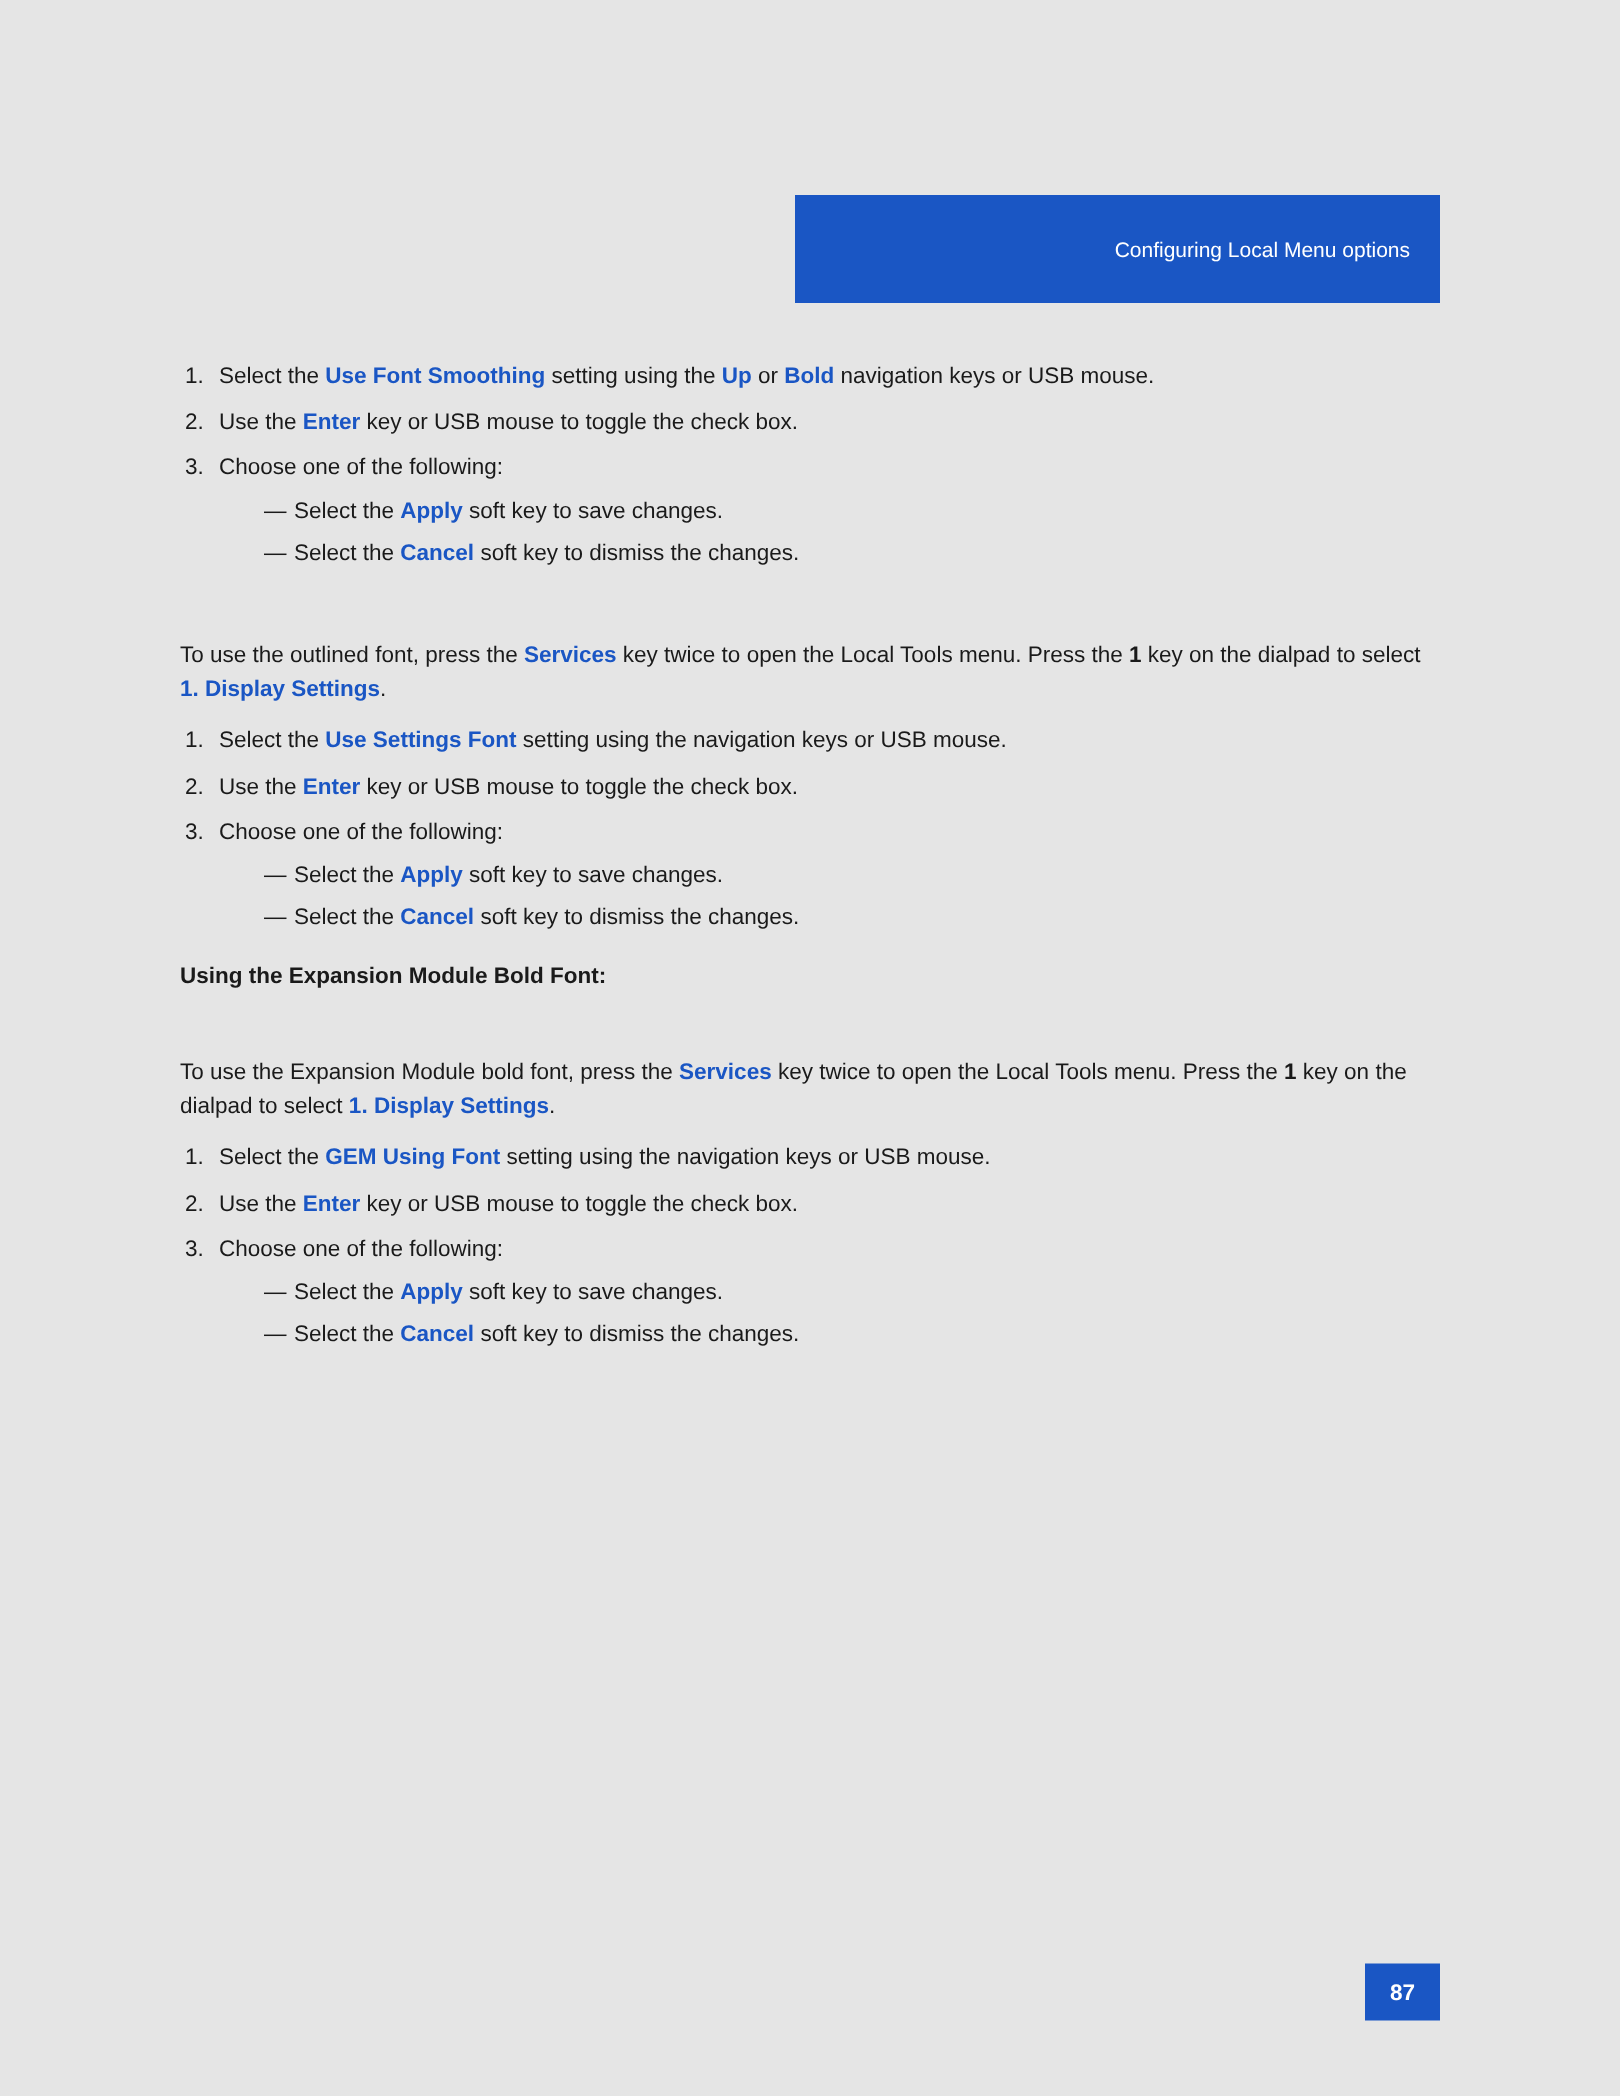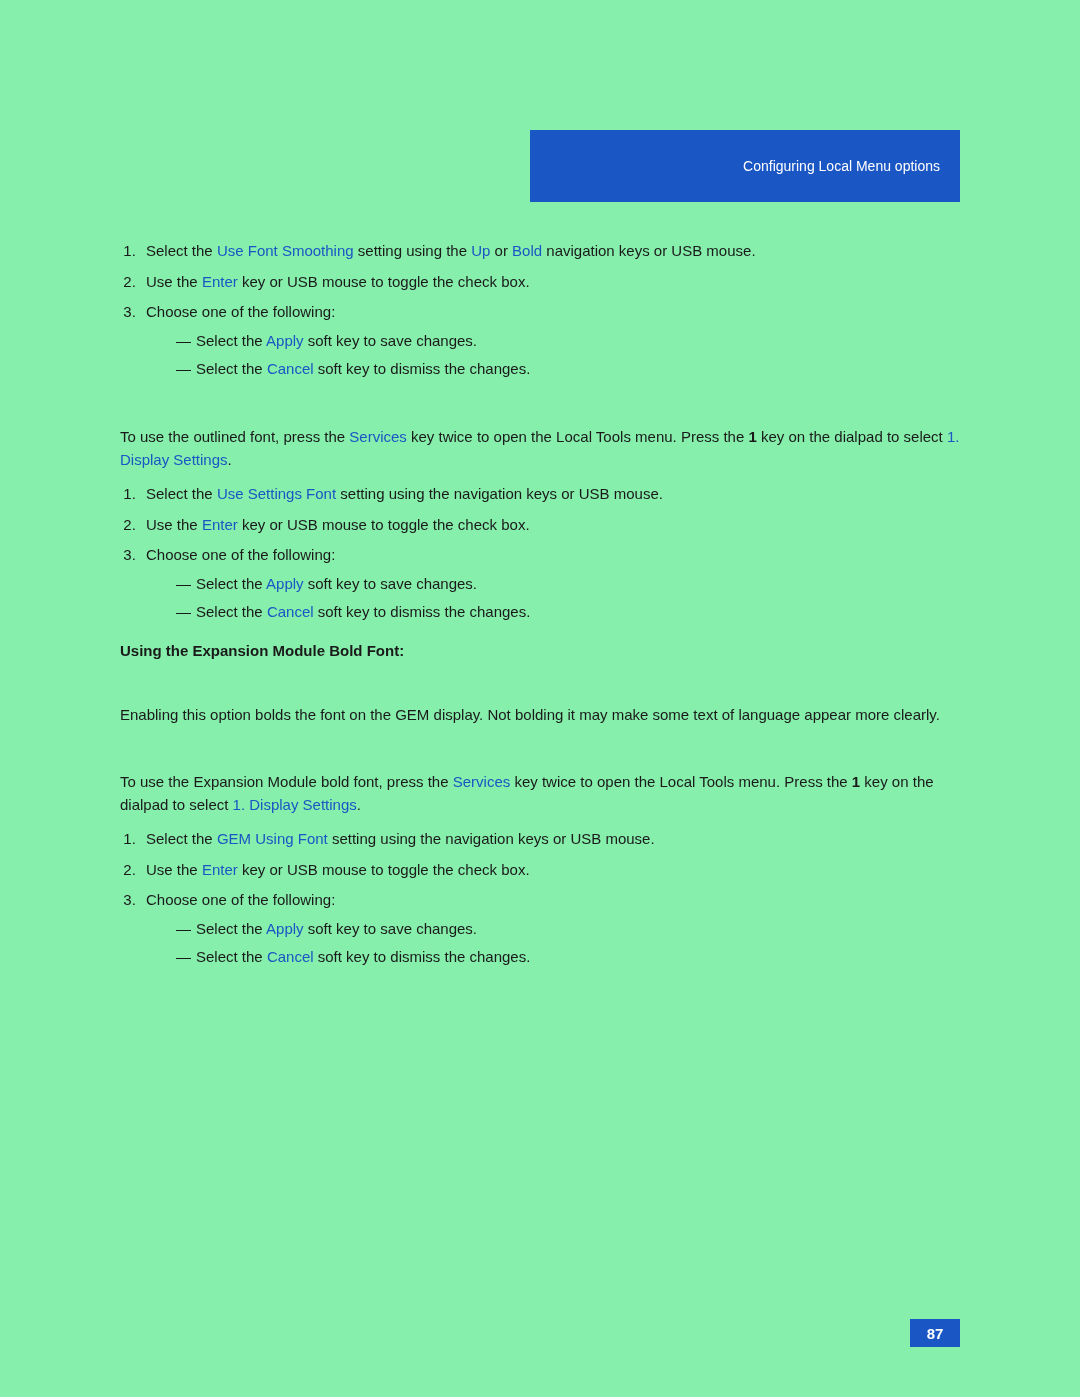--- a/index.html
+++ b/index.html
@@ -14,21 +14,21 @@
       background: #ffffff;
       font-family: Arial, Helvetica, sans-serif;
       font-size: 15px;
       color: #1a1a1a;
       position: relative;
     }
 
     .page-container {
       width: 1080px;
       min-height: 1397px;
-      background: #86efac;
+      background: #e5e5e5;
       position: relative;
       padding: 0;
     }
 
     
     .header-bar {
       position: absolute;
       top: 130px;
       right: 120px;
       background-color: #1a56c4;
@@ -99,31 +99,31 @@
     
     .para {
       margin-bottom: 12px;
       line-height: 1.55;
       margin-top: 44px;
     }
 
     
     .blue-link {
       color: #1a56c4;
-      font-weight: normal;
+      font-weight: bold;
     }
 
     
     .page-number-box {
       position: absolute;
       bottom: 50px;
       right: 120px;
       background-color: #1a56c4;
       width: 50px;
-      height: 28px;
+      height: 38px;
       display: flex;
       align-items: center;
       justify-content: center;
       color: #ffffff;
       font-size: 15px;
       font-weight: bold;
     }
 
     .section-block {
       margin-bottom: 6px;
@@ -175,23 +175,20 @@
             <li>Select the <span class="blue-link">Apply</span> soft key to save changes.</li>
             <li>Select the <span class="blue-link">Cancel</span> soft key to dismiss the changes.</li>
           </ul>
         </li>
       </ol>
     </div>
 
     <div class="section-block">
       <p class="section-heading">Using the Expansion Module Bold Font:</p>
       <p class="para">
-        Enabling this option bolds the font on the GEM display. Not bolding it may make some text of language appear more clearly.
-      </p>
-      <p class="para">
         To use the Expansion Module bold font, press the <span class="blue-link">Services</span> key twice to open the Local Tools menu. Press the <strong>1</strong> key on the dialpad to select <span class="blue-link">1. Display Settings</span>.
       </p>
       <ol>
         <li>
           Select the <span class="blue-link">GEM Using Font</span> setting using the navigation keys or USB mouse.
         </li>
         <li>
           Use the <span class="blue-link">Enter</span> key or USB mouse to toggle the check box.
         </li>
         <li>

